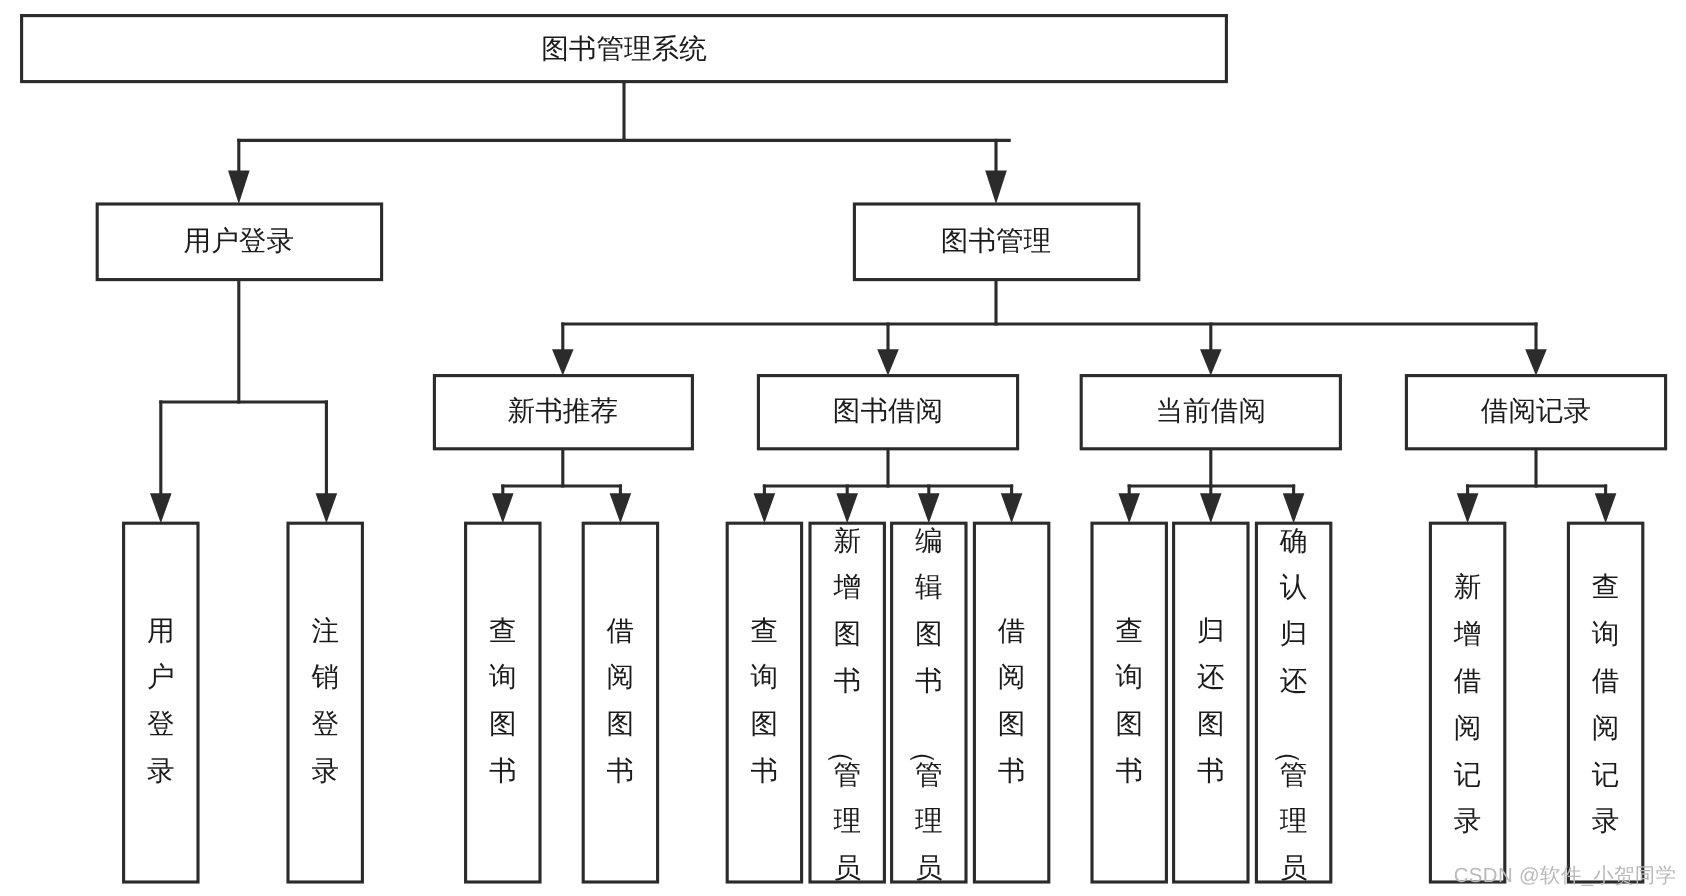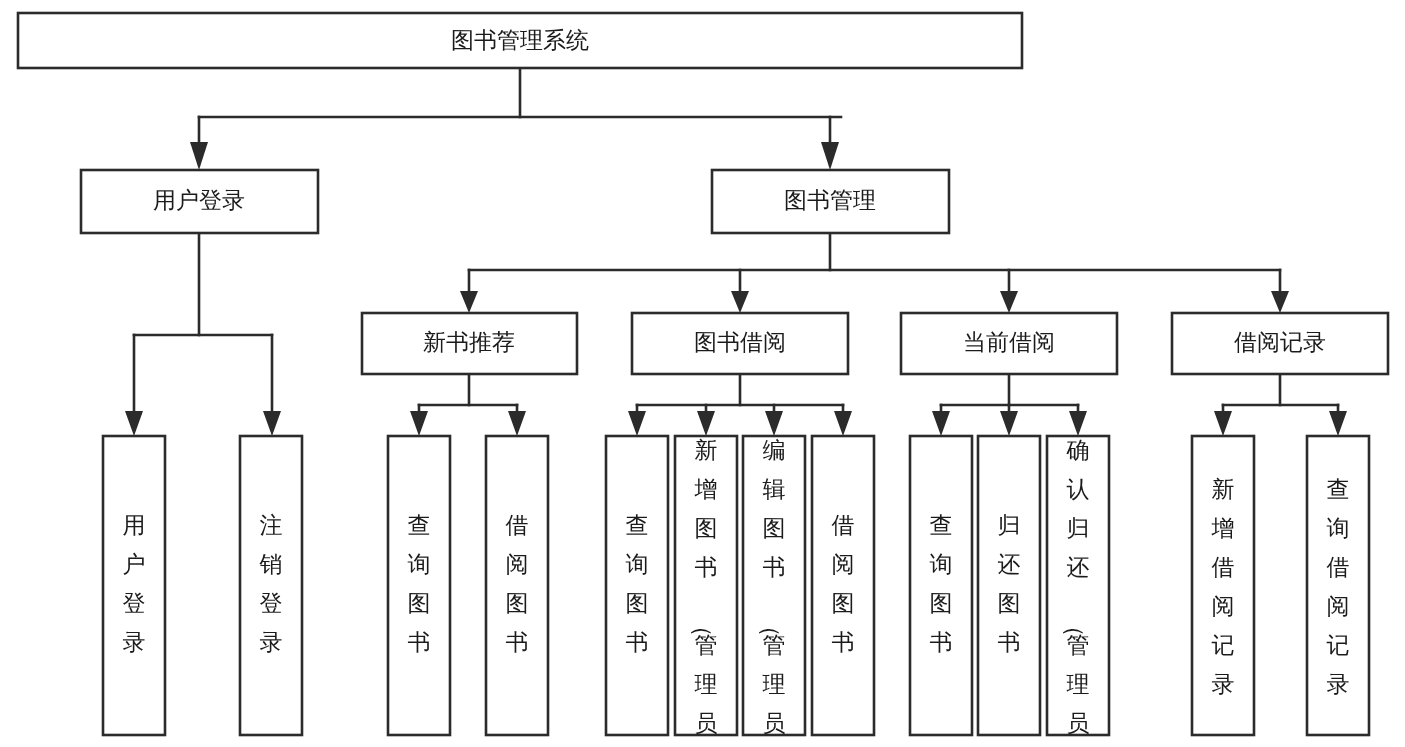--- a/index.html
+++ b/index.html
@@ -234,14 +234,15 @@
       <rect class="node-rect" x="1192" y="436" width="62" height="299"></rect>
       <text class="node-label-v" x="1223" y="497"><tspan x="1223" y="497">新</tspan><tspan x="1223" y="536">增</tspan><tspan x="1223" y="575">借</tspan><tspan x="1223" y="614">阅</tspan><tspan x="1223" y="653">记</tspan><tspan x="1223" y="692">录</tspan></text>
     </g>
     <g>
       <rect class="node-rect" x="1307" y="436" width="62" height="299"></rect>
       <text class="node-label-v" x="1338" y="497"><tspan x="1338" y="497">查</tspan><tspan x="1338" y="536">询</tspan><tspan x="1338" y="575">借</tspan><tspan x="1338" y="614">阅</tspan><tspan x="1338" y="653">记</tspan><tspan x="1338" y="692">录</tspan></text>
     </g>
 
   </svg>
 
+  <div class="watermark-text">CSDN @软件_小贺同学</div>
 
 </div>
 
 </body></html>

